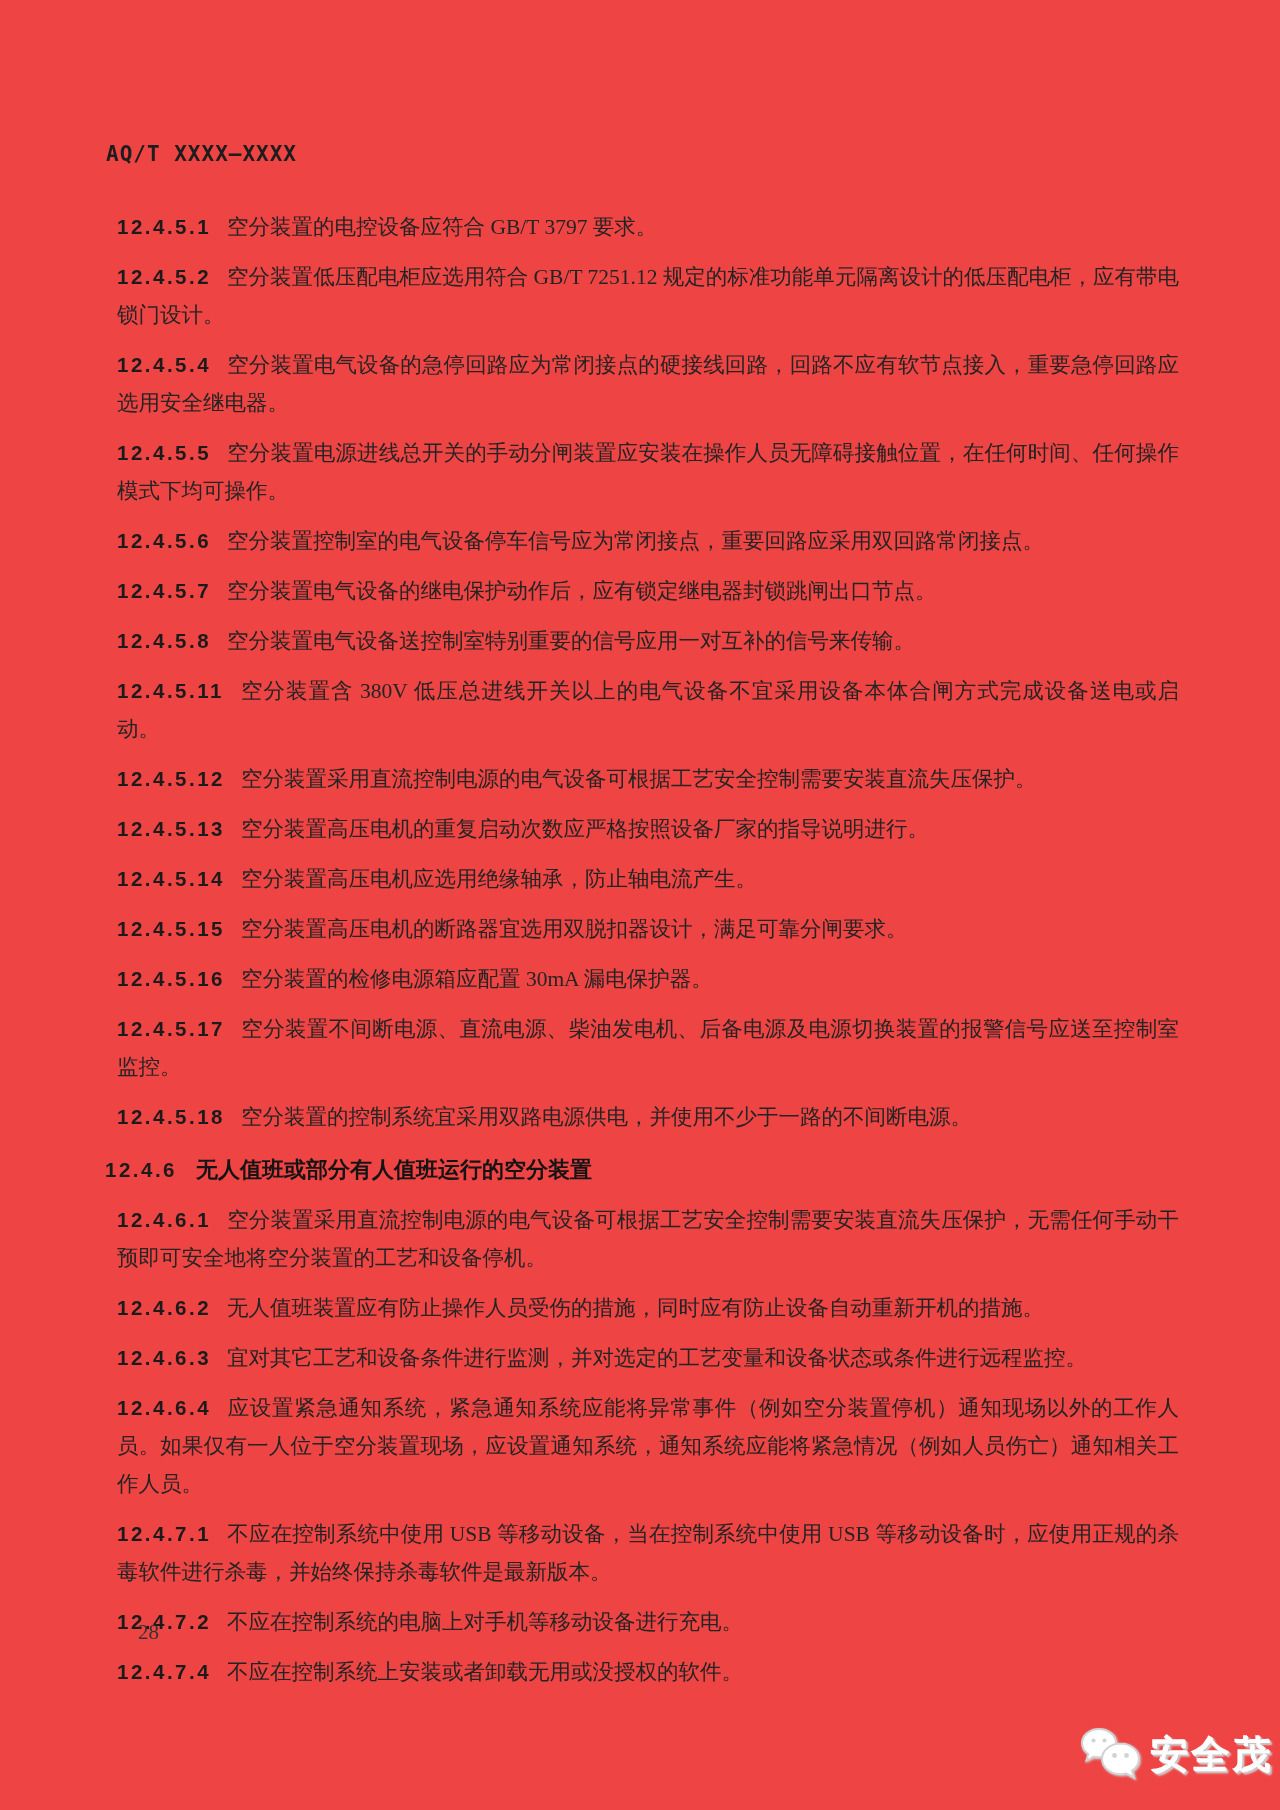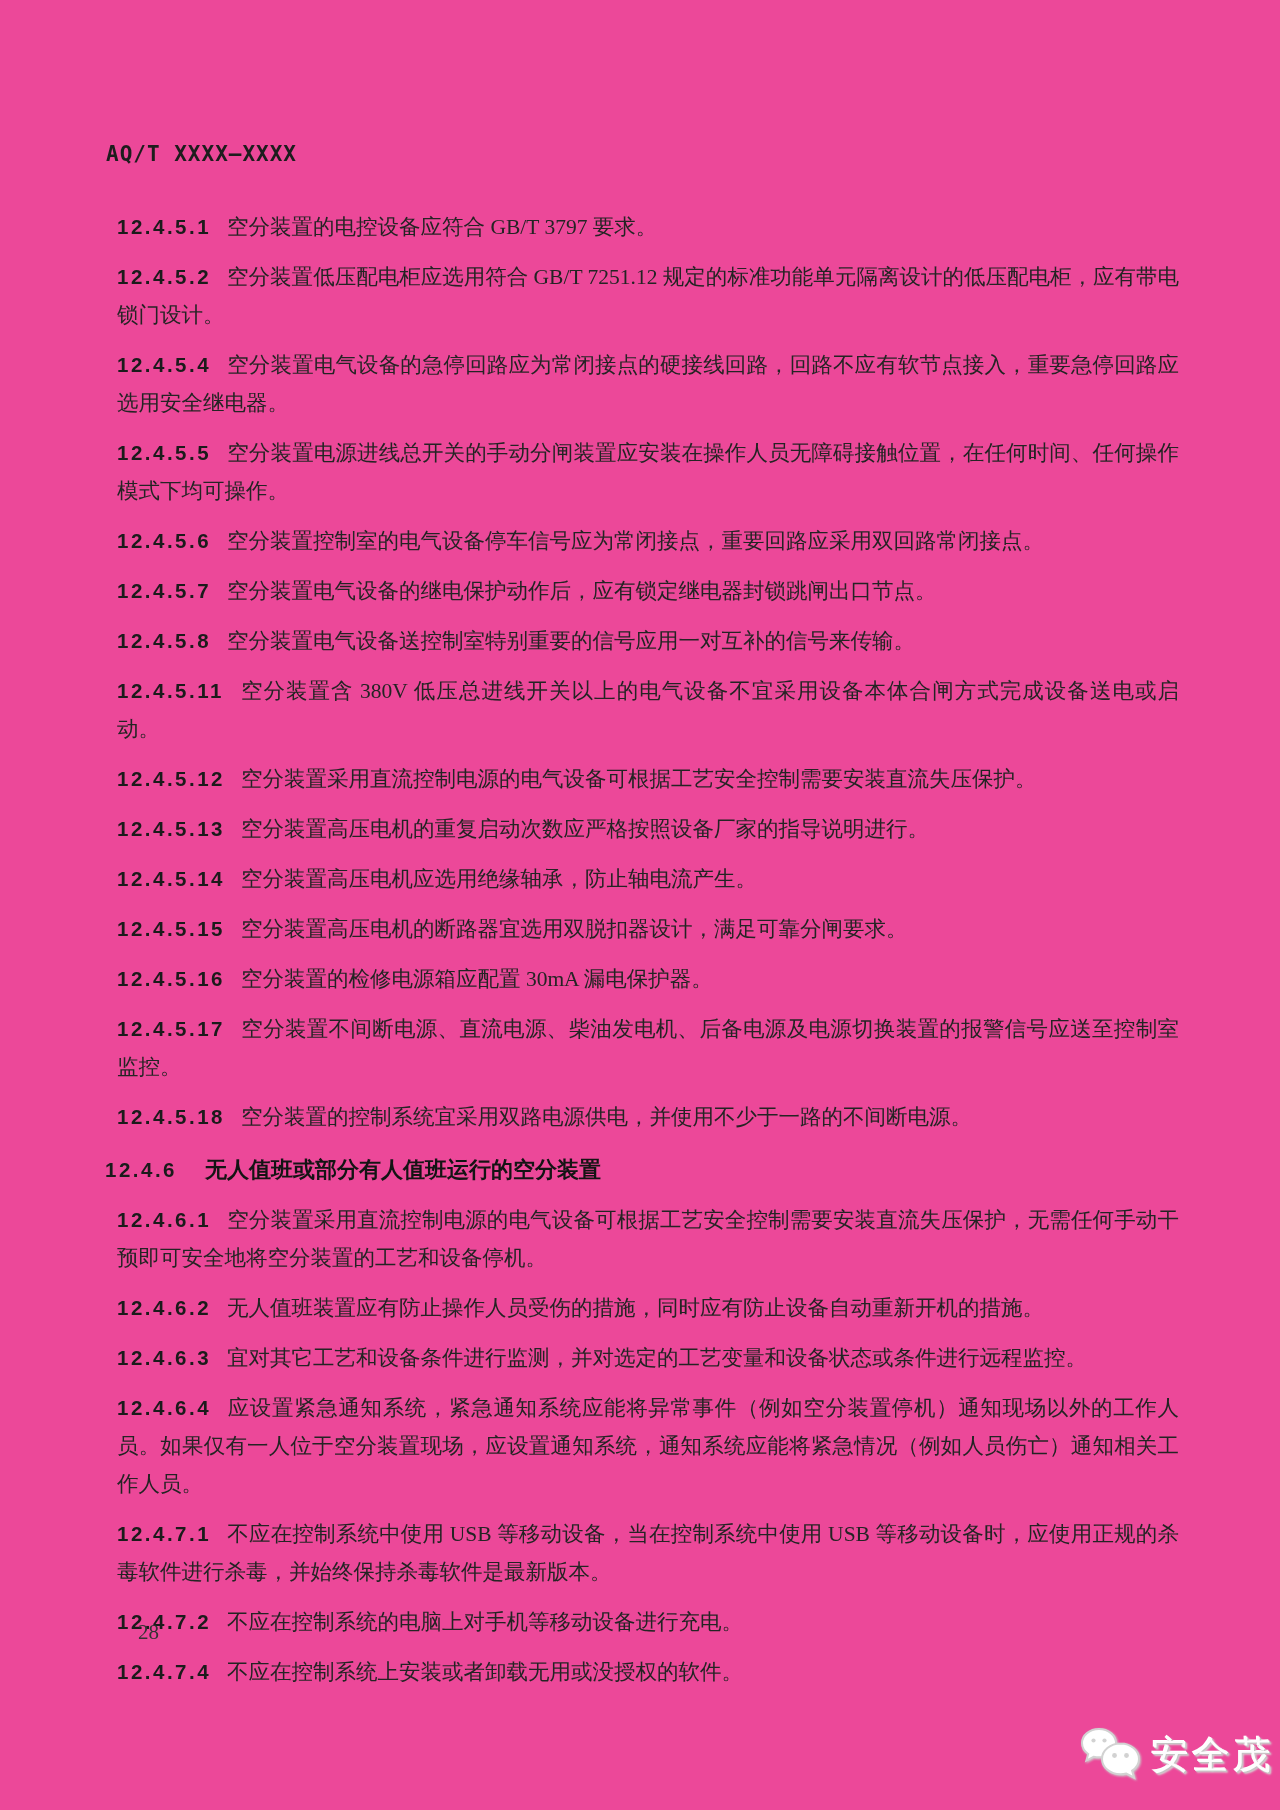--- a/index.html
+++ b/index.html
@@ -8,21 +8,21 @@
     height: 1810px;
     background: #ffffff;
     position: relative;
     overflow: hidden;
     font-family: "Liberation Serif", "DejaVu Serif", serif;
     color: #222222;
   }
   .page {
     position: absolute;
     inset: 0;
-    background: #ec4899;
+    background: #ef4444;
   }
   .doc-header {
     position: absolute;
     top: 142px;
     left: 106px;
     font-family: "DejaVu Sans Mono", "Liberation Sans", monospace;
     font-weight: 700;
     font-size: 21px;
     letter-spacing: 1px;
     color: #1d1d1d;
@@ -51,21 +51,21 @@
   }
   p.section-heading {
     margin: 15px 0 9px 0;
     font-family: "Liberation Sans", "DejaVu Sans", sans-serif;
     font-weight: 700;
     font-size: 22px;
     line-height: 38px;
     color: #141414;
   }
   p.section-heading .clause-num {
-    margin-right: 28px;
+    margin-right: 19px;
   }
   .page-number {
     position: absolute;
     top: 1620px;
     left: 138px;
     font-size: 21px;
     color: #333333;
     font-family: "Liberation Serif", "DejaVu Serif", serif;
   }
   .watermark {
@@ -76,21 +76,21 @@
     align-items: center;
     gap: 9px;
   }
   .watermark-icon svg {
     display: block;
     filter: drop-shadow(1.5px 1.5px 1px #cccccc);
   }
   .watermark-label {
     font-family: "Liberation Sans", "DejaVu Sans", sans-serif;
     font-size: 38px;
-    font-weight: 400;
+    font-weight: 700;
     letter-spacing: 3px;
     color: #fdfdfd;
     text-shadow: 1px 1px 0 #c4c4c4, 2px 2px 2px #d6d6d6, -1px -1px 0 #ffffff;
     white-space: nowrap;
   }
 </style>
 </head>
 <body>
 
 <div class="page">

